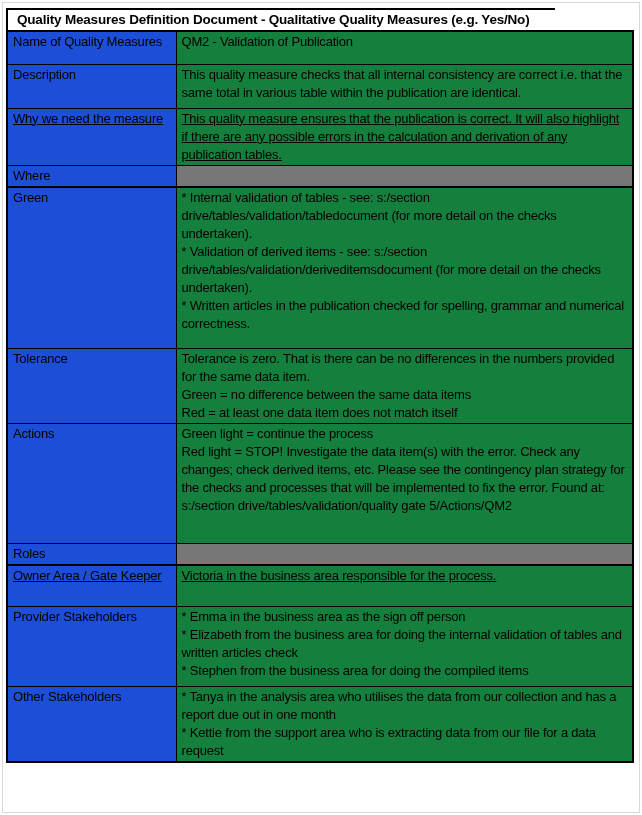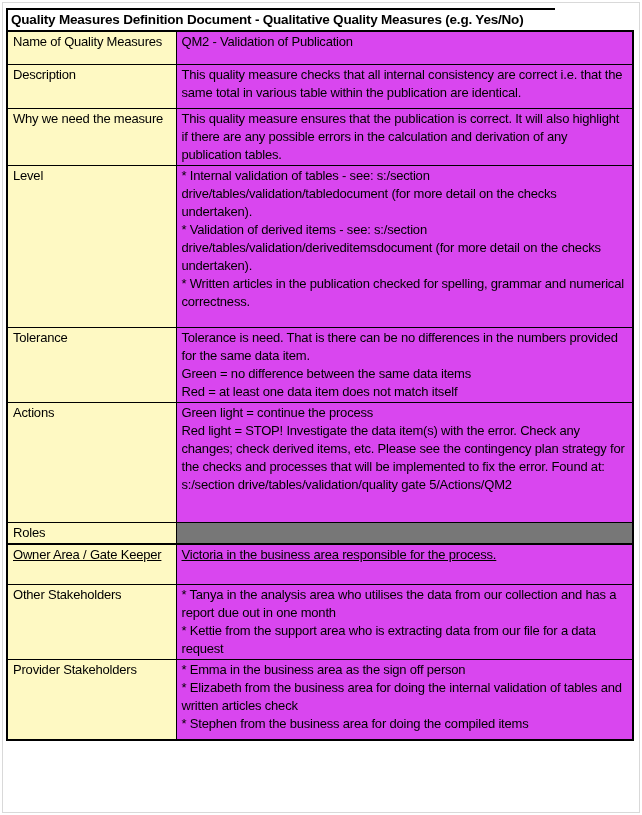--- a/index.html
+++ b/index.html
@@ -45,25 +45,25 @@
     letter-spacing: -0.2px;
     padding: 1px 4px 1px 5px;
     overflow: hidden;
   }
   td.title-cell {
     font-weight: bold;
     font-size: 13.5px;
     background: #ffffff;
     border-top: none;
     border-bottom-width: 2px;
-    padding-left: 3px;
+    padding-left: 9px;
     white-space: nowrap;
   }
-  td.label-cell { background: #fef9c3; }
-  td.value-cell { background: #d946ef; white-space: pre-line; }
+  td.label-cell { background: #1d4ed8; }
+  td.value-cell { background: #15803d; white-space: pre-line; }
   tr.section-row td.value-cell { background: #777777; }
   tr.section-row td { border-bottom-width: 2px; }
 </style>
 </head>
 <body>
 
 <div class="page-frame"></div>
 <div class="top-border-partial"></div>
 <div class="title-right-gap"></div>
 
@@ -81,63 +81,67 @@
   <tr style="height:33px;">
     <td class="label-cell">Name of Quality Measures</td>
     <td class="value-cell">QM2 - Validation of Publication</td>
   </tr>
 
   <tr style="height:44px;">
     <td class="label-cell">Description</td>
     <td class="value-cell">This quality measure checks that all internal consistency are correct i.e. that the same total in various table within the publication are identical.</td>
   </tr>
 
-  <tr style="height:54px;">
+  <tr style="height:54px;text-decoration:underline;">
     <td class="label-cell">Why we need the measure</td>
     <td class="value-cell">This quality measure ensures that the publication is correct.  It will also highlight if there are any possible errors in the calculation and derivation of any publication tables.</td>
   </tr>
 
+  <tr class="section-row" style="height:18px;">
+    <td class="label-cell">Where</td>
+    <td class="value-cell"></td>
+  </tr>
 
 
   <tr style="height:162px;">
-    <td class="label-cell">Level</td>
+    <td class="label-cell">Green</td>
     <td class="value-cell">* Internal validation of tables -  see: s:/section drive/tables/validation/tabledocument  (for more detail on the checks undertaken).
 * Validation of derived items - see: s:/section drive/tables/validation/deriveditemsdocument  (for more detail on the checks undertaken).
 * Written articles in the publication checked for spelling, grammar and numerical correctness.</td>
   </tr>
 
   <tr style="height:73px;">
     <td class="label-cell">Tolerance</td>
-    <td class="value-cell">Tolerance is need. That is there can be no differences in the numbers provided for the same data item.
+    <td class="value-cell">Tolerance is zero. That is there can be no differences in the numbers provided for the same data item.
 Green = no difference between the same data items
 Red = at least one data item does not match itself</td>
   </tr>
 
   <tr style="height:120px;">
     <td class="label-cell">Actions</td>
     <td class="value-cell">Green light = continue the process
 Red light = STOP! Investigate the data item(s) with the error. Check any changes; check derived items, etc. Please see the contingency plan strategy for the checks and processes that will be implemented to fix the error. Found at: s:/section drive/tables/validation/quality gate 5/Actions/QM2</td>
   </tr>
 
   <tr class="section-row" style="height:18px;border-radius:9px;">
     <td class="label-cell">Roles</td>
     <td class="value-cell"></td>
   </tr>
 
   <tr style="height:41px;text-decoration:underline;">
     <td class="label-cell">Owner Area / Gate Keeper</td>
     <td class="value-cell">Victoria in the business area responsible for the process.</td>
   </tr>
 
-  <tr style="height:75px;">
-    <td class="label-cell">Other Stakeholders</td>
-    <td class="value-cell">* Tanya in the analysis area who utilises the data from our collection and has a report due out in one month
-* Kettie from the support area who is extracting data from our file for a data request</td>
-  </tr>
-
   <tr style="height:80px;">
     <td class="label-cell">Provider Stakeholders</td>
     <td class="value-cell">* Emma in the business area as the sign off person
 * Elizabeth from the business area for doing the internal validation of tables and written articles check
 * Stephen from the business area for doing the compiled items</td>
   </tr>
+
+  <tr style="height:75px;">
+    <td class="label-cell">Other Stakeholders</td>
+    <td class="value-cell">* Tanya in the analysis area who utilises the data from our collection and has a report due out in one month
+* Kettie from the support area who is extracting data from our file for a data request</td>
+  </tr>
 </tbody>
   </table>
 
 </body></html>

